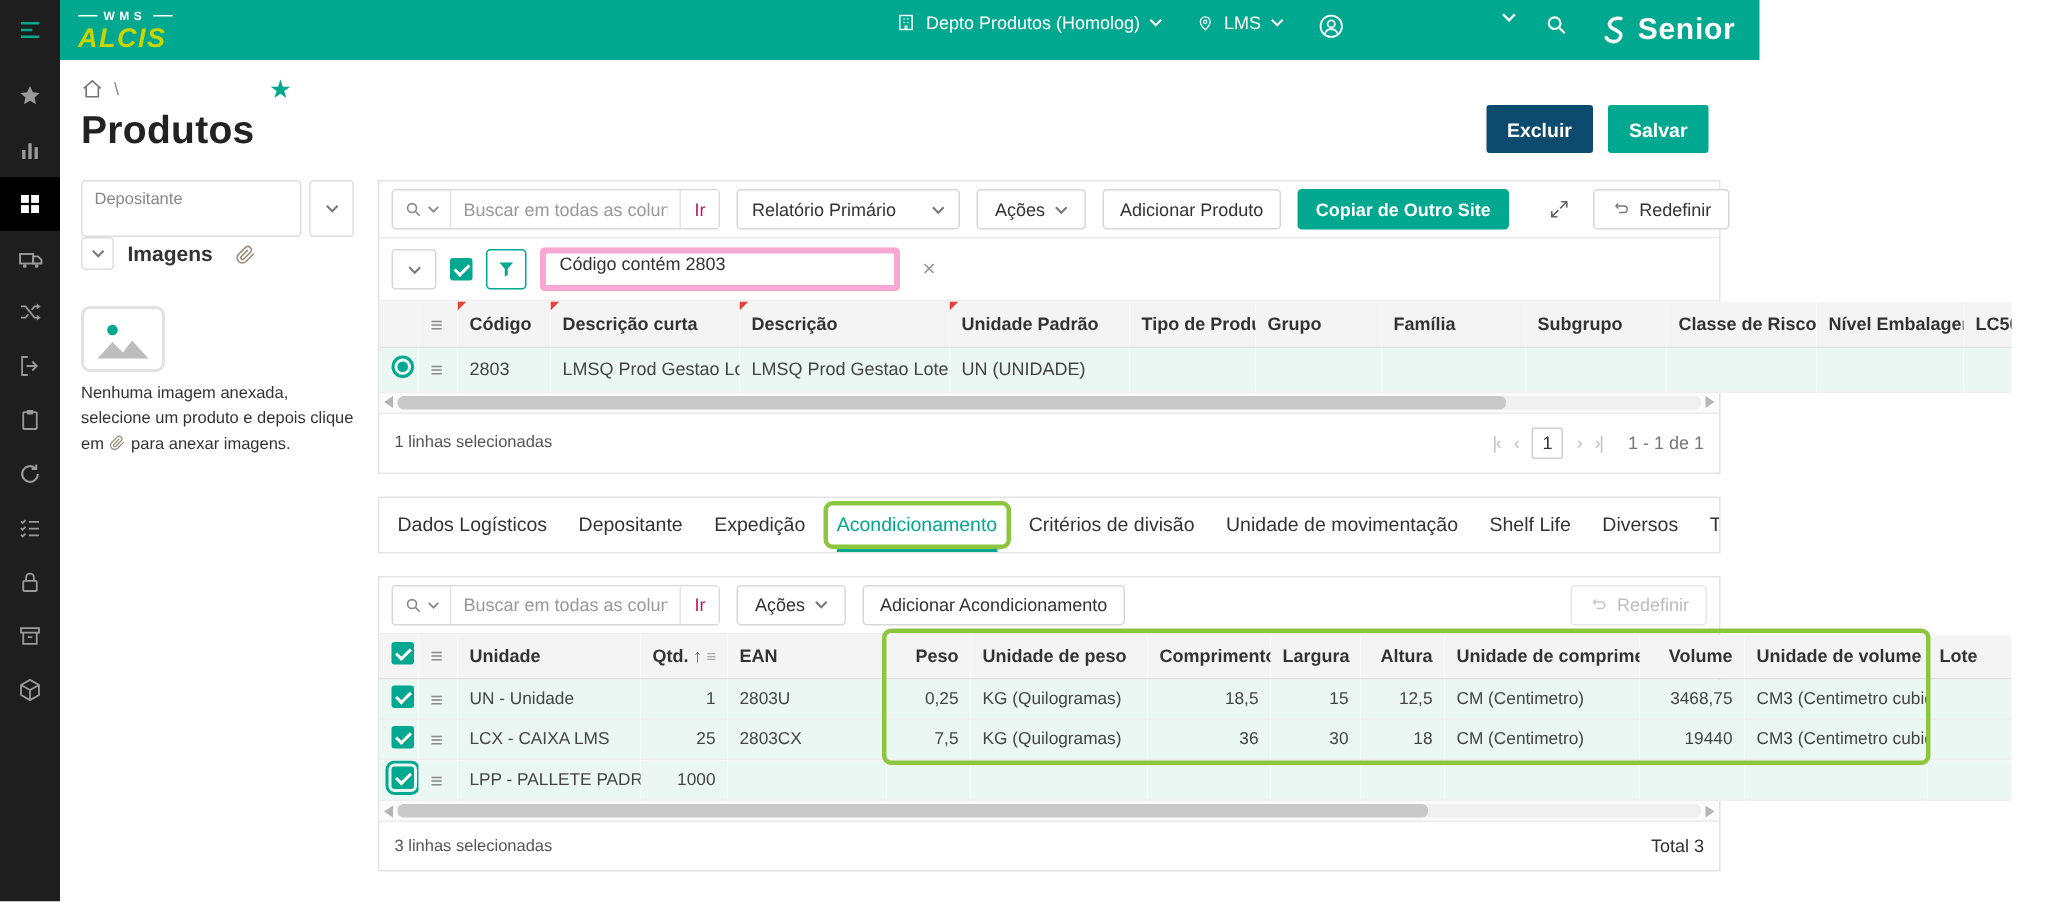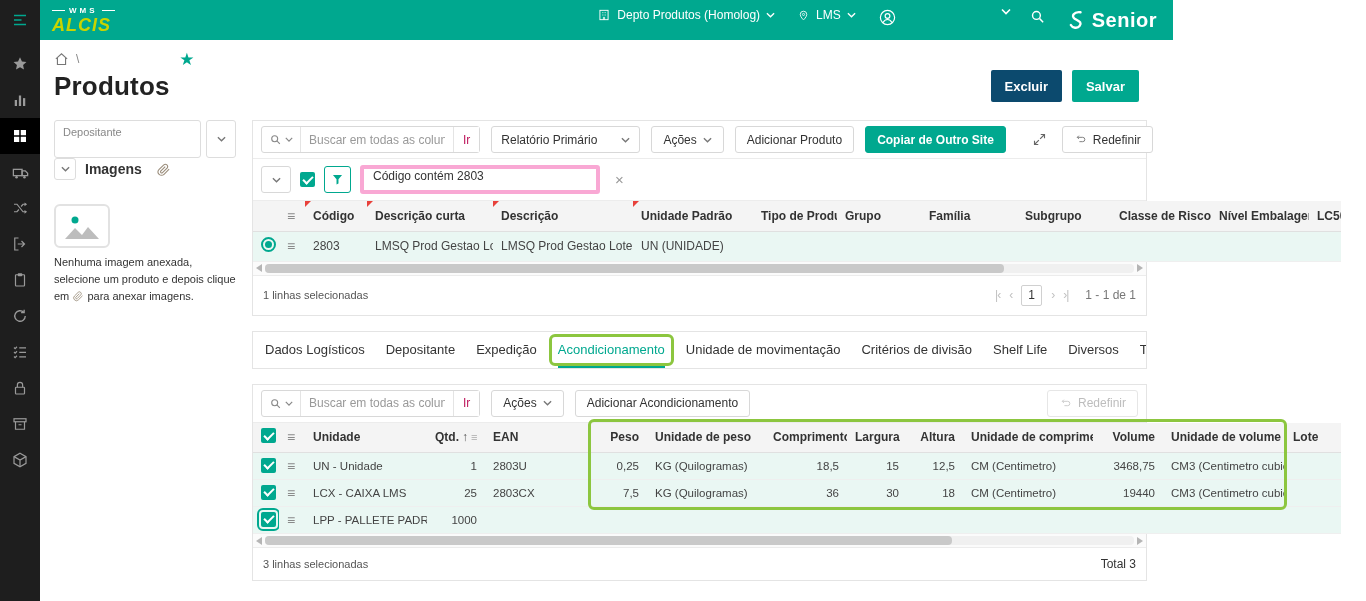--- a/index.html
+++ b/index.html
@@ -482,22 +482,22 @@
           </section>
 
           <section class="tabs-card">
             <span class="tab">Dados Logísticos</span>
             <span class="tab">Depositante</span>
             <span class="tab">Expedição</span>
             <span class="tab active">
               <span>Acondicionamento</span>
               <span class="tab-ann"></span>
             </span>
+            <span class="tab">Critérios de divisão</span>
             <span class="tab">Unidade de movimentação</span>
-            <span class="tab">Critérios de divisão</span>
             <span class="tab">Shelf Life</span>
             <span class="tab">Diversos</span>
             <span class="tab">Tipo de peso</span>
             <span class="tab">Preço</span>
             <span class="tab">Prioridades</span>
 
           </section>
 
           <section class="card">
             <div class="toolbar">

